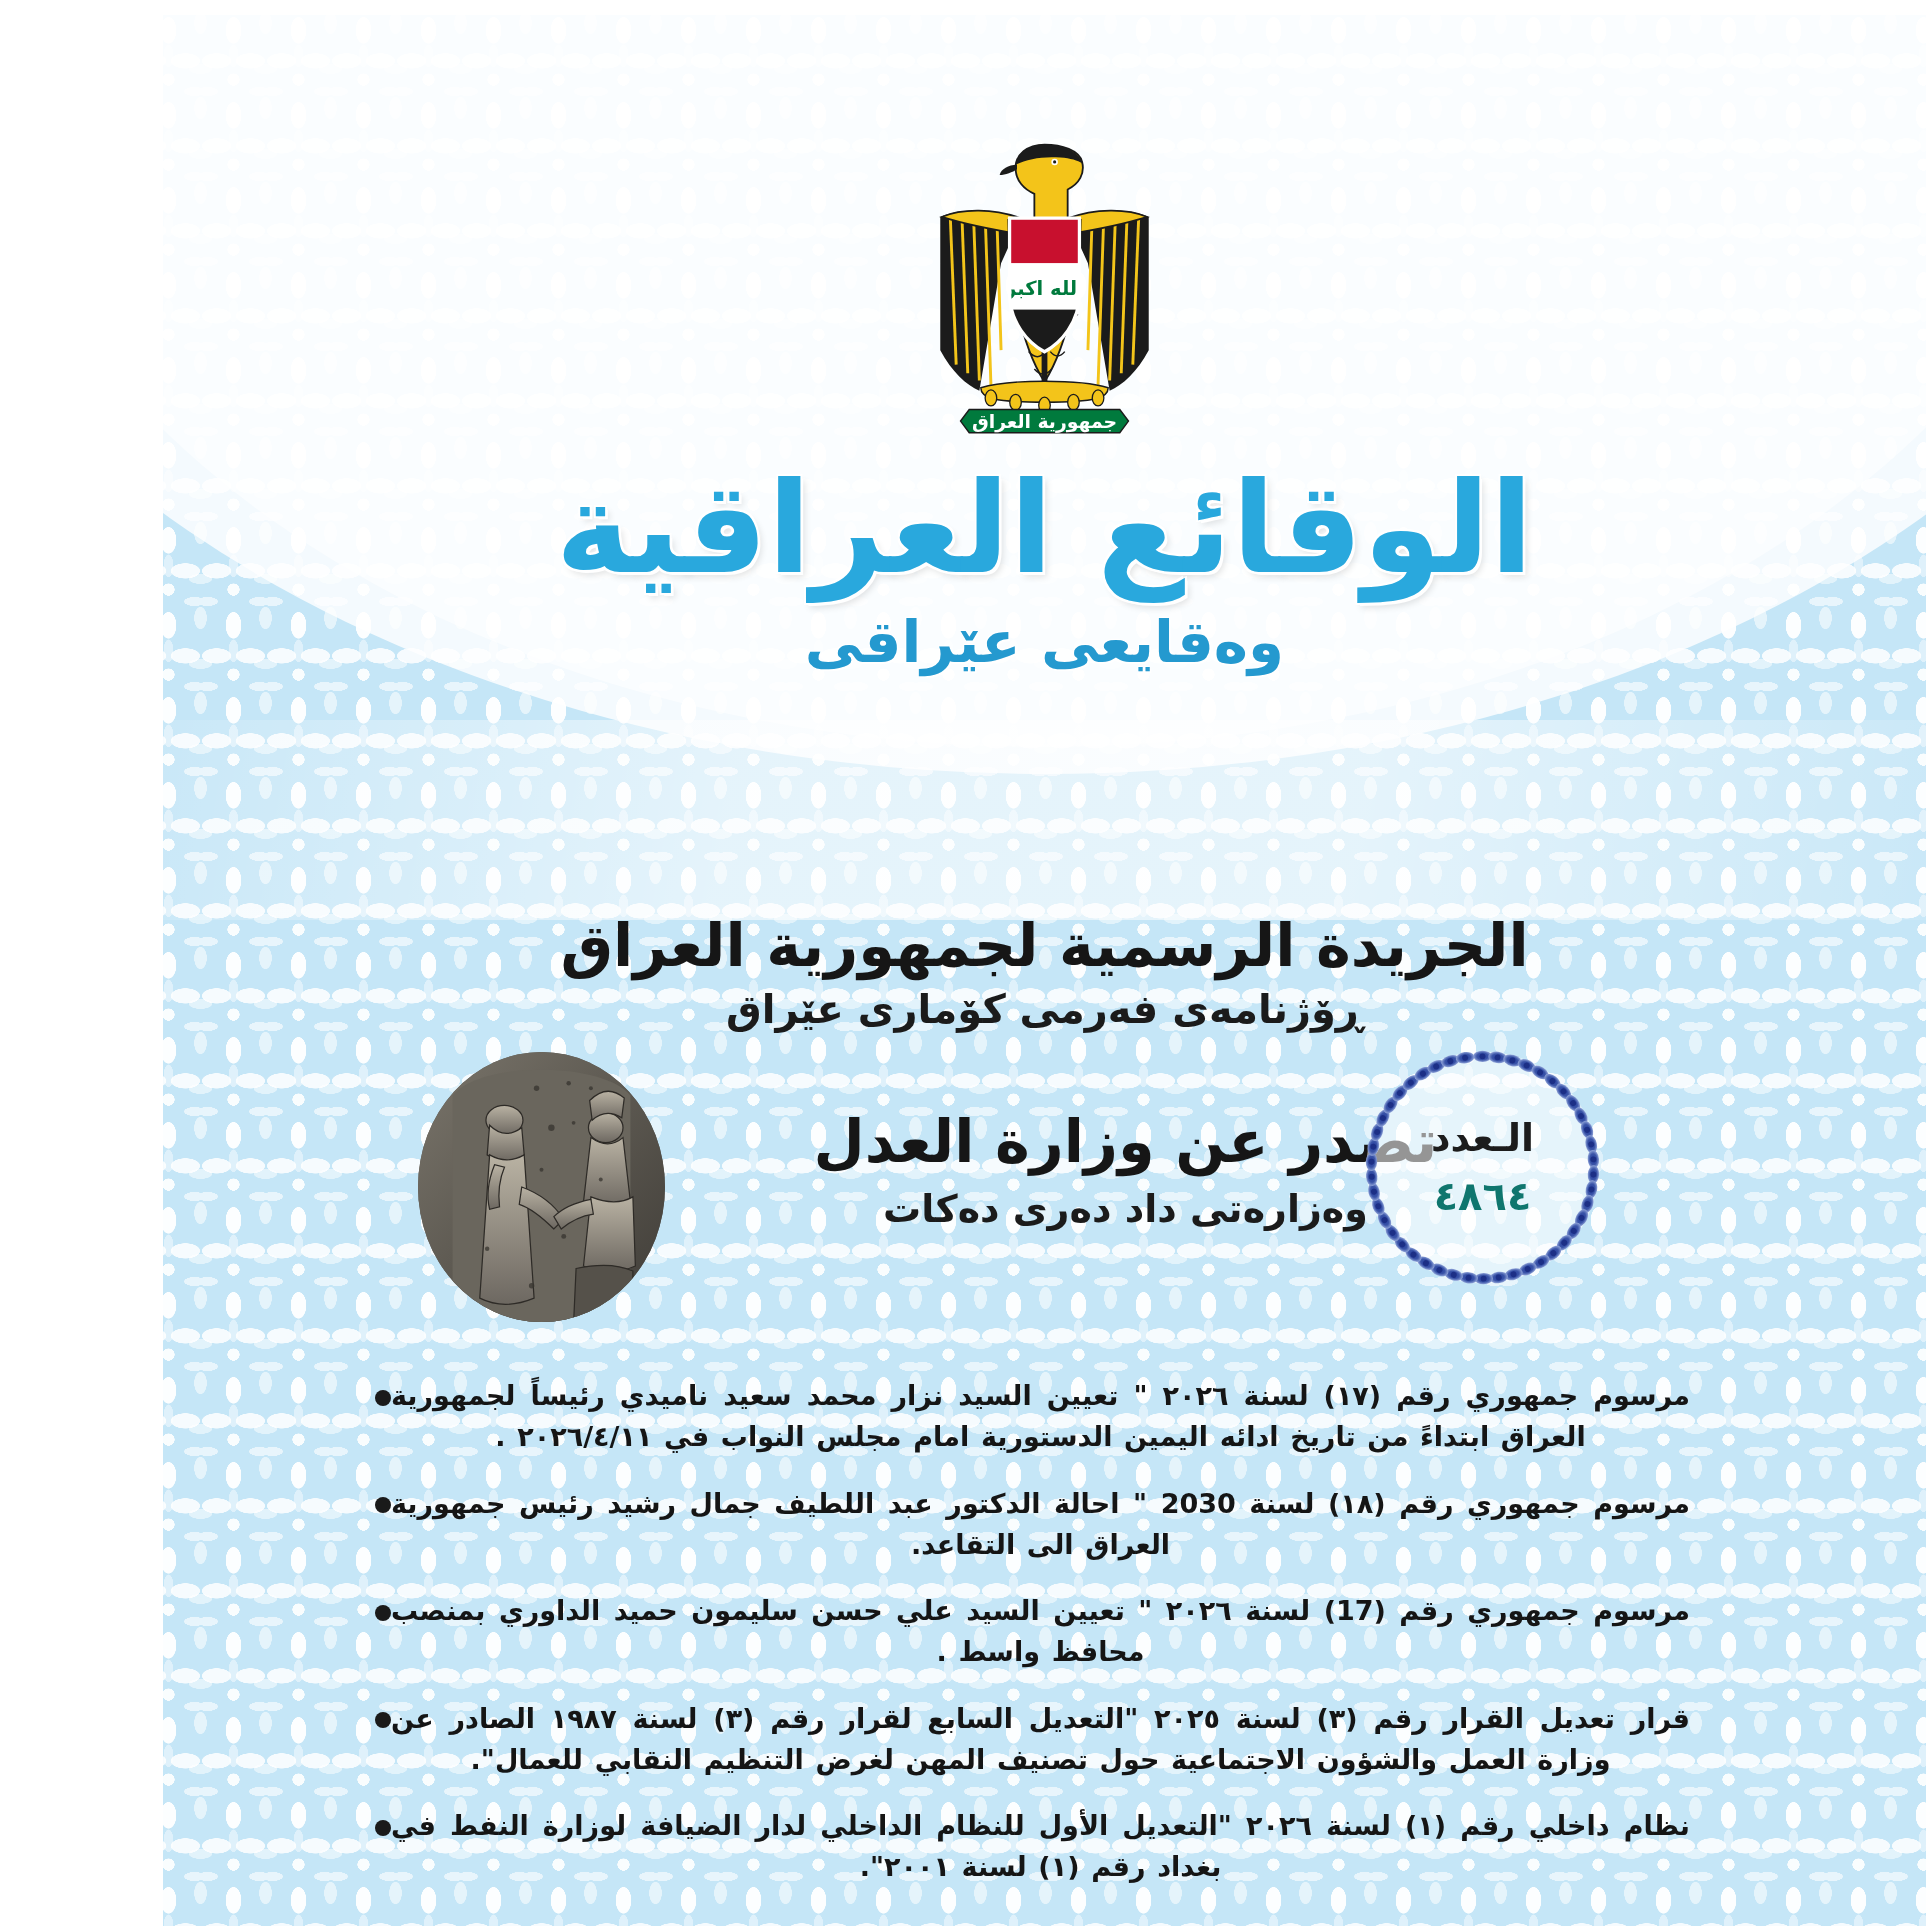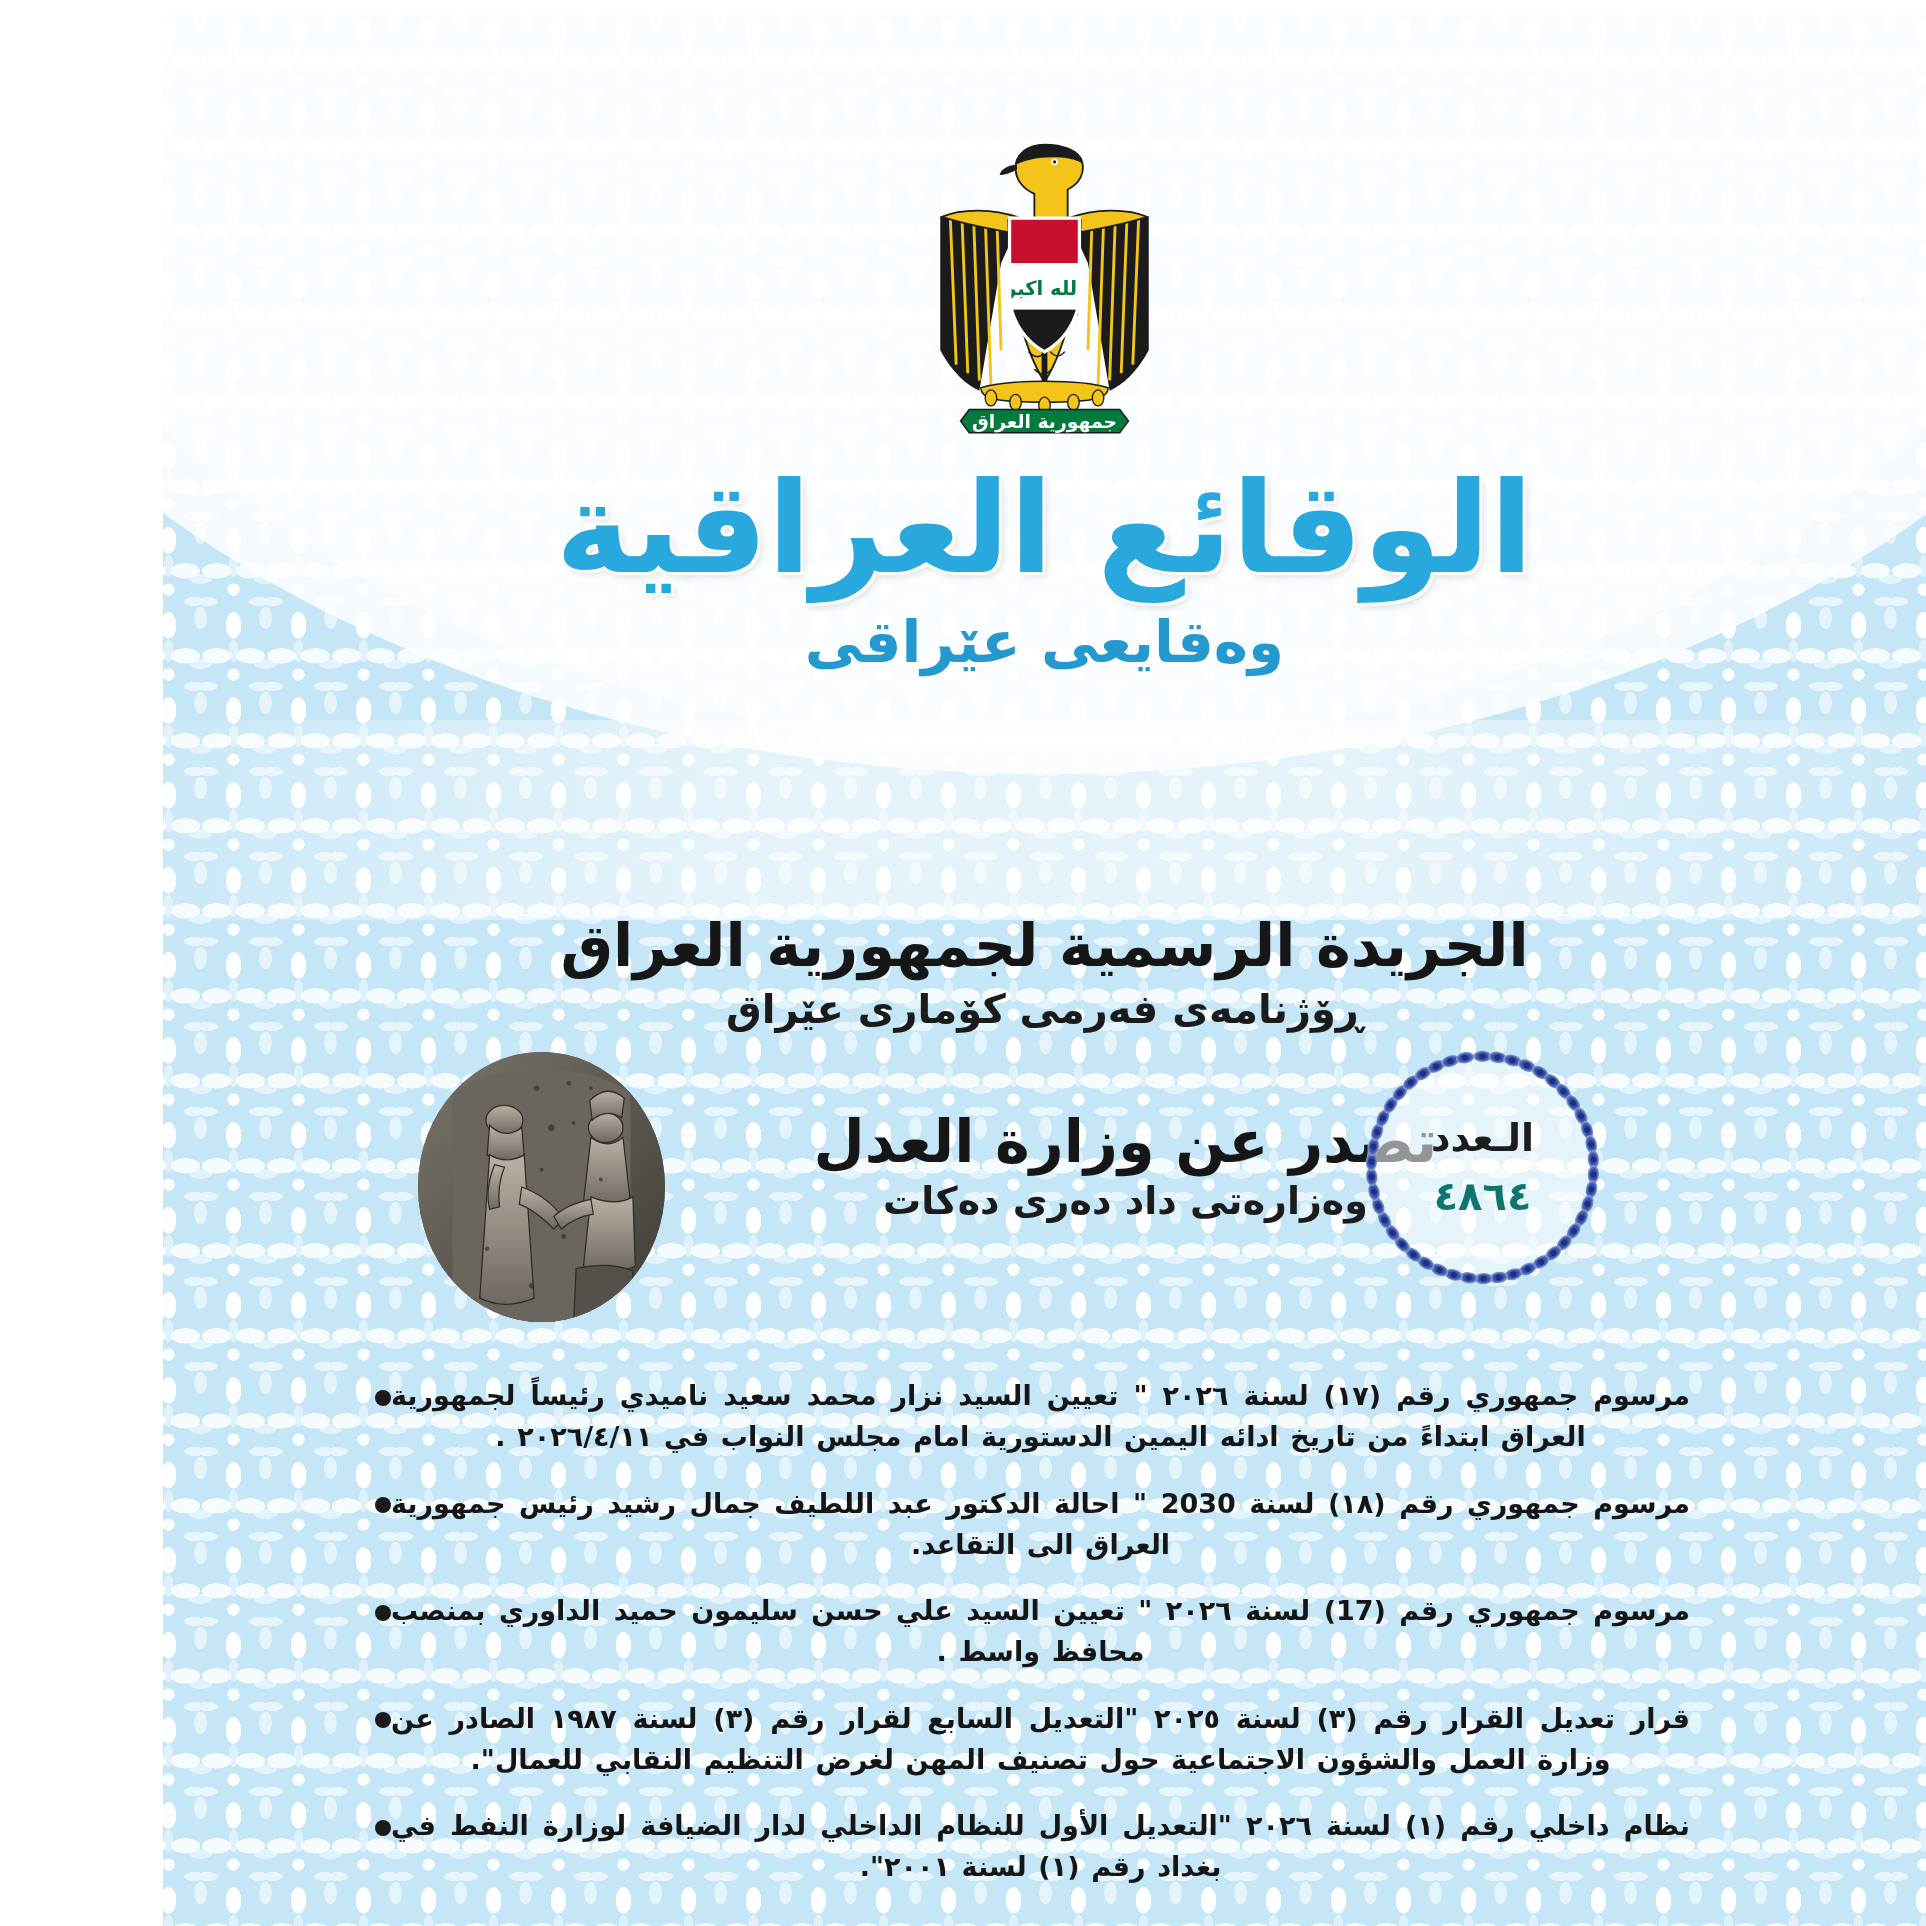--- a/index.html
+++ b/index.html
@@ -123,21 +123,21 @@
   }
   .stele svg{display:block;width:100%;height:100%;}
 
   .ministry{
     position:absolute;left:624px;right:462px;top:70px;text-align:center;
   }
   .ministry .ar{
     font-size:59px;font-weight:700;color:#161616;line-height:1.1;letter-spacing:-0.4px;
   }
   .ministry .ku{
-    margin-top:4px;font-size:38px;font-weight:700;color:#1b1b1b;
+    margin-top:12px;font-size:38px;font-weight:700;color:#1b1b1b;
   }
 
   .issue-circle{
     position:absolute;right:412px;top:3.9px;width:247px;height:247px;
   }
   .issue-circle svg{position:absolute;inset:0;width:100%;height:100%;}
   .issue-inner{
     position:absolute;inset:0;display:flex;flex-direction:column;
     align-items:center;justify-content:center;gap:13px;
   }

